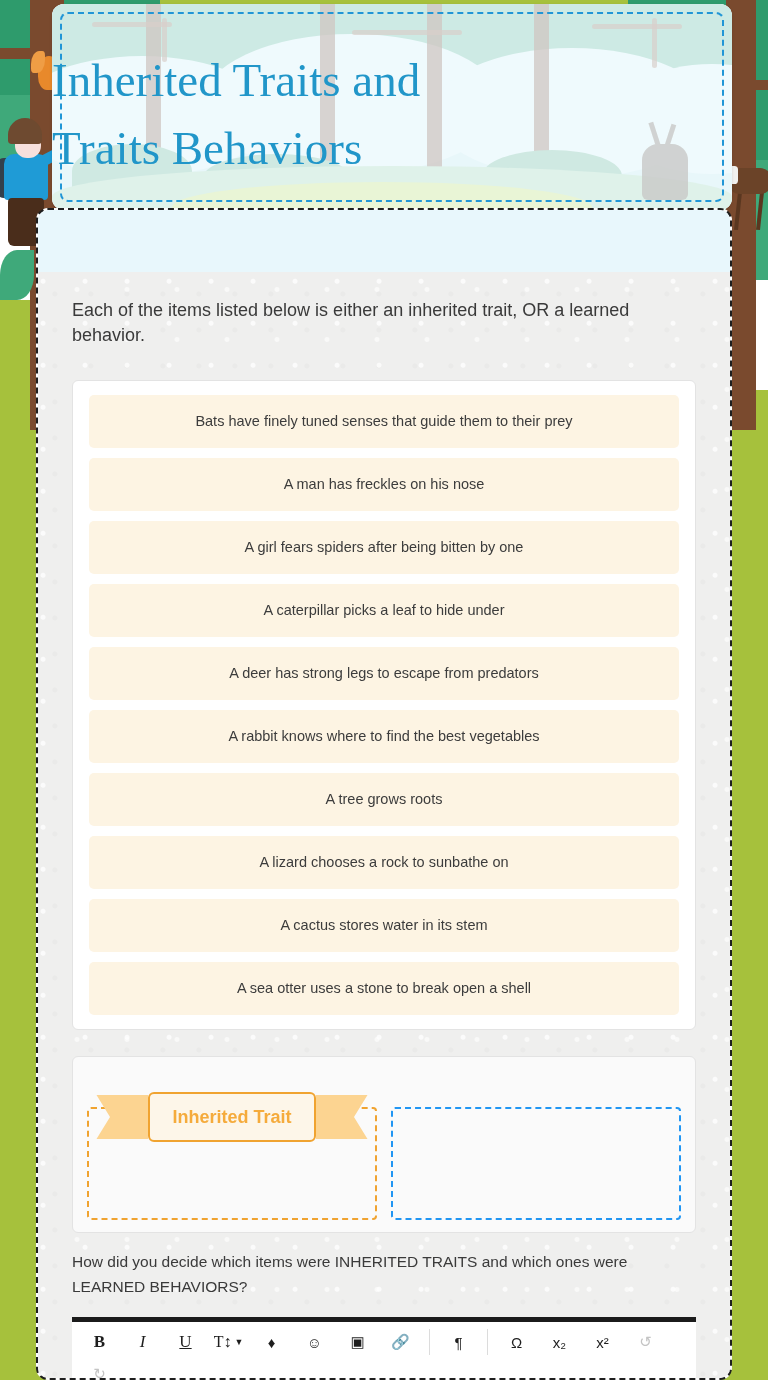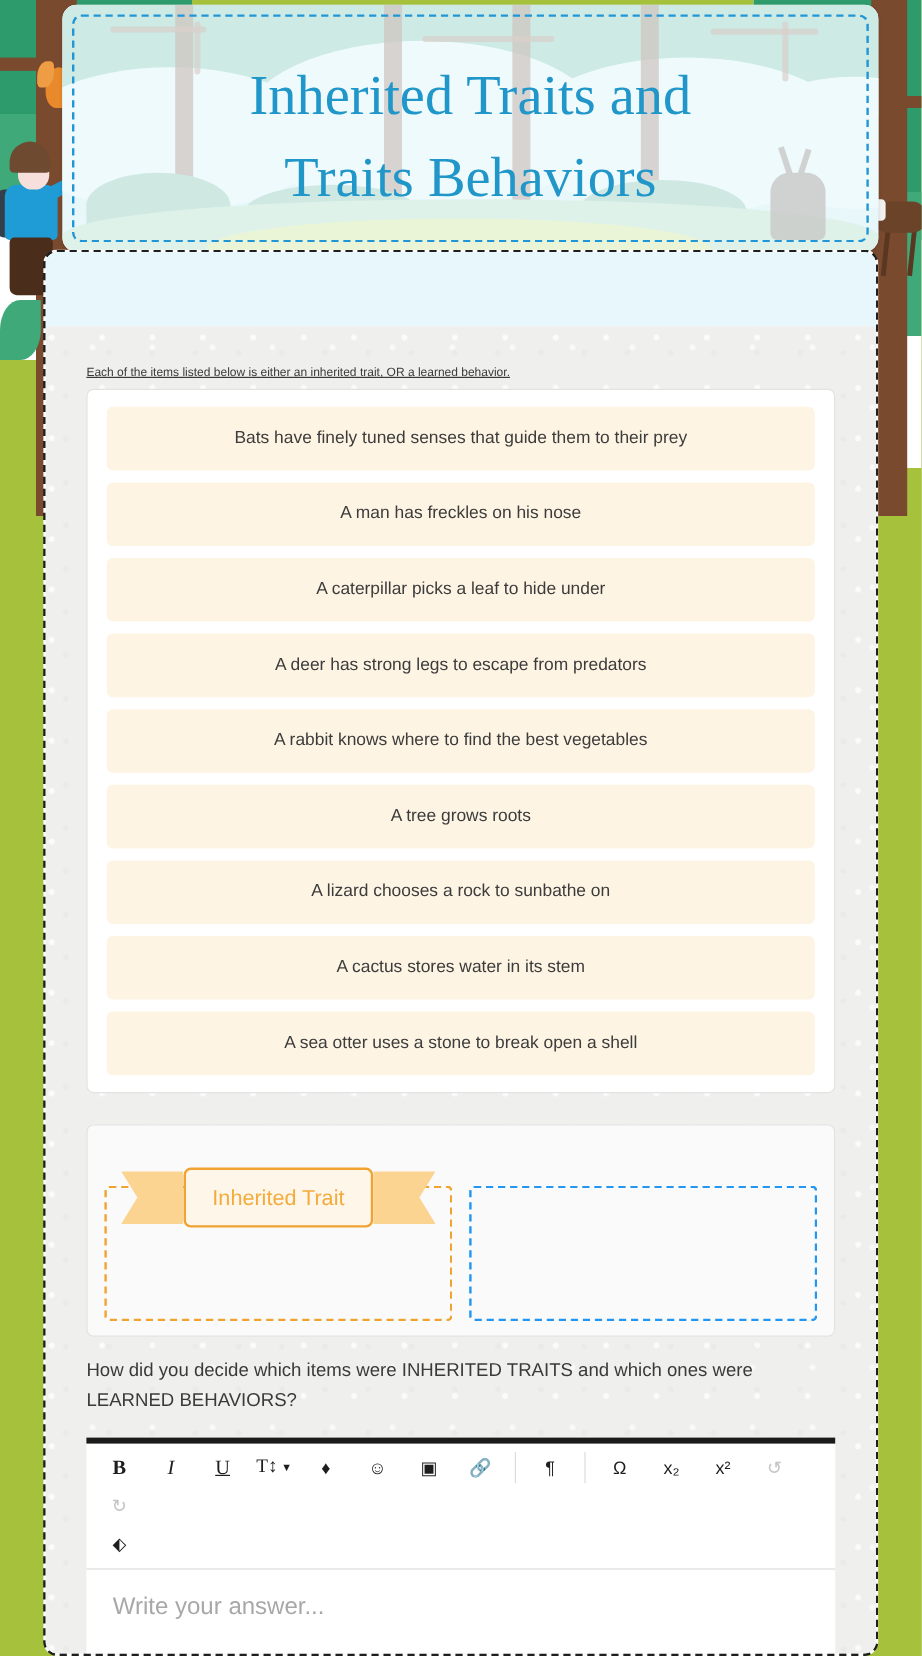--- a/index.html
+++ b/index.html
@@ -175,21 +175,21 @@
     width: 5px; height: 22px; background: #c9c9c7;
     transform: rotate(18deg);
   }
   .banner-dash {
     position: absolute; left: 8px; top: 8px; right: 8px; bottom: 8px;
     border: 2px dashed #2196d6;
     border-radius: 8px;
   }
   .banner-title {
     position: absolute; left: 0; right: 0; top: 42px;
-    text-align: center;
+    text-align: left;
     font-family: "Liberation Serif", serif;
     font-size: 47px;
     line-height: 68px;
     color: #2196c9;
     z-index: 3;
   }
 
   
   .panel {
     position: absolute; left: 0; top: 208px;
@@ -208,25 +208,24 @@
     min-height: 1100px;
     padding: 26px 34px 0 34px;
     background-image:
       radial-gradient(circle at 12% 22%, rgba(255,255,255,.75) 0 2px, transparent 3px),
       radial-gradient(circle at 47% 61%, rgba(0,0,0,.02) 0 2px, transparent 3px),
       radial-gradient(circle at 78% 35%, rgba(255,255,255,.6) 0 2px, transparent 3px);
     background-size: 42px 42px, 36px 36px, 50px 50px;
   }
 
   .intro {
-    font-size: 10px;
+    font-size: 18px;
     line-height: 25px;
     color: #3a3a3a;
-    margin-bottom: 1px;
-    text-decoration: underline;
+    margin-bottom: 32px;
   }
 
   
   .items-card {
     background: #fff;
     border: 1px solid #e3e3e3;
     border-radius: 6px;
     padding: 14px 16px;
     display: grid;
     grid-template-columns: 1fr;
@@ -248,20 +247,21 @@
 
   
   .dropzones {
     margin-top: 26px;
     background: #fafafa;
     border: 1px solid #e3e3e3;
     border-radius: 6px;
     padding: 14px 14px 12px 14px;
     display: flex;
     gap: 14px;
+    font-weight: bold;
   }
   .zone { flex: 1; position: relative; padding-top: 36px; }
   .zone-box {
     border: 2px dashed #f0a330;
     border-radius: 4px;
     height: 113px;
     background: transparent;
   }
   .zone.blue .zone-box { border-color: #2196f3; }
 
@@ -424,20 +424,21 @@
 
   <div class="panel">
     <div class="panel-head"></div>
     <div class="panel-body">
 
       <div class="intro">Each of the items listed below is either an inherited trait, OR a learned behavior.</div>
 
       <div class="items-card">
         <div class="item-chip">Bats have finely tuned senses that guide them to their prey</div>
         <div class="item-chip">A man has freckles on his nose</div>
+        <div class="item-chip">A girl fears spiders after being bitten by one</div>
         <div class="item-chip">A caterpillar picks a leaf to hide under</div>
         <div class="item-chip">A deer has strong legs to escape from predators</div>
         <div class="item-chip">A rabbit knows where to find the best vegetables</div>
         <div class="item-chip">A tree grows roots</div>
         <div class="item-chip">A lizard chooses a rock to sunbathe on</div>
         <div class="item-chip">A cactus stores water in its stem</div>
         <div class="item-chip">A sea otter uses a stone to break open a shell</div>
       </div>
 
       <div class="dropzones">

